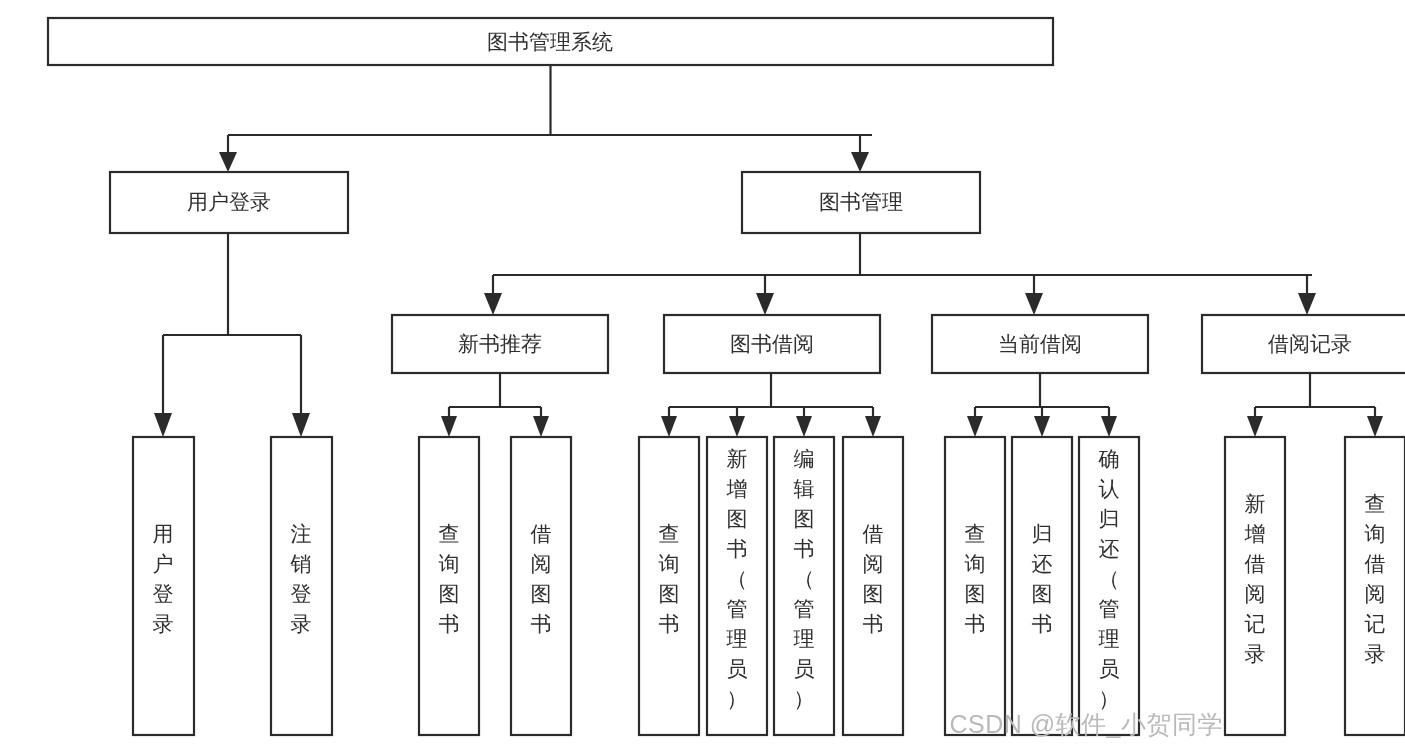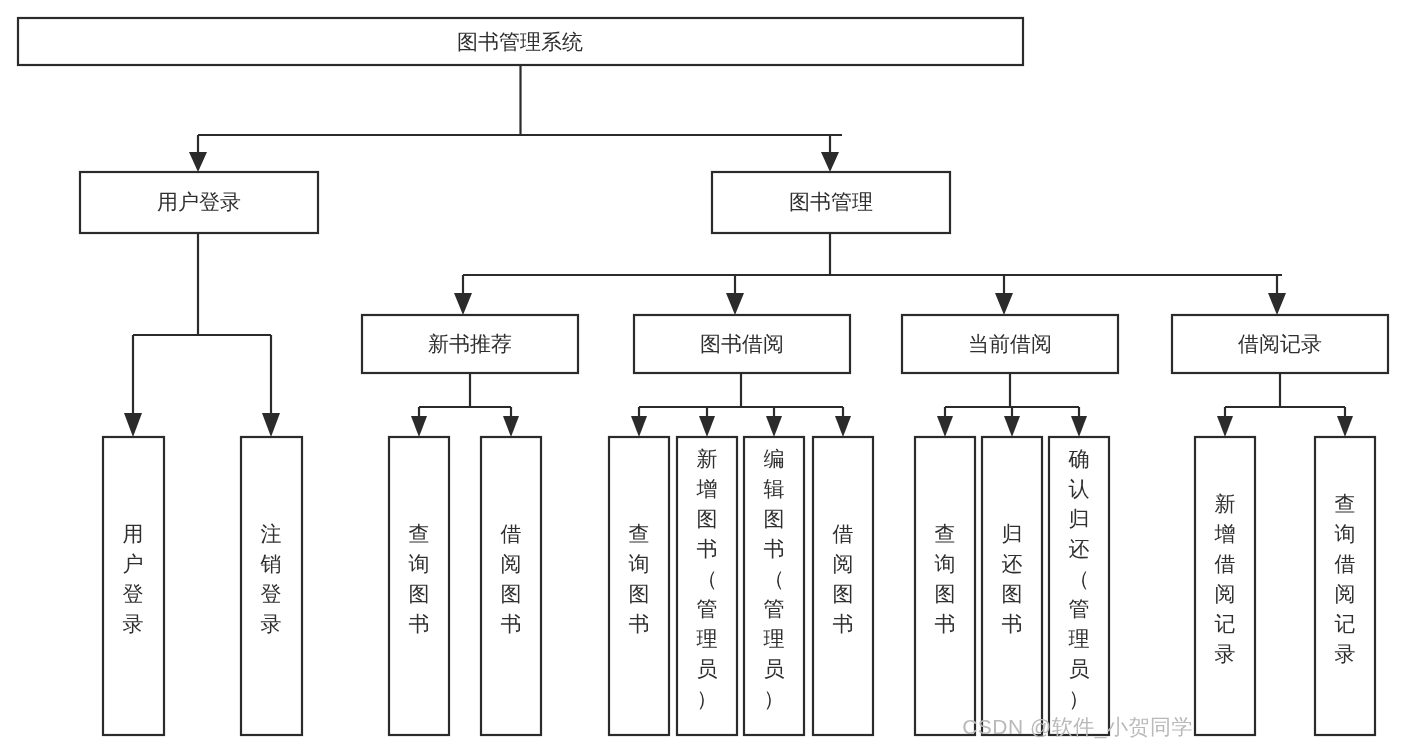--- a/index.html
+++ b/index.html
@@ -11,20 +11,21 @@
     width: 1405px;
     height: 747px;
     font-family: "Liberation Sans", "DejaVu Sans", sans-serif;
     overflow: hidden;
     position: relative;
   }
   #diagram-root {
     position: relative;
     width: 1203px;
     height: 747px;
+    margin-left: 30px;
   }
   svg#tree-svg {
     position: absolute;
     left: 0;
     top: 0;
     width: 1405px;
     height: 747px;
     display: block;
   }
   .node-rect {
@@ -53,21 +54,21 @@
     fill: #2f2f2f;
     font-family: "Liberation Sans", "DejaVu Sans", sans-serif;
     font-size: 21px;
     text-anchor: middle;
   }
   .watermark {
     position: absolute;
     right: 10px;
     bottom: 6px;
     font-family: "Liberation Sans", "DejaVu Sans", sans-serif;
-    font-size: 21px;
+    font-size: 25px;
     color: #b9b9b9;
     letter-spacing: 0.5px;
     white-space: nowrap;
     user-select: none;
   }
 </style>
 </head>
 <body>
 
 <div id="diagram-root">

